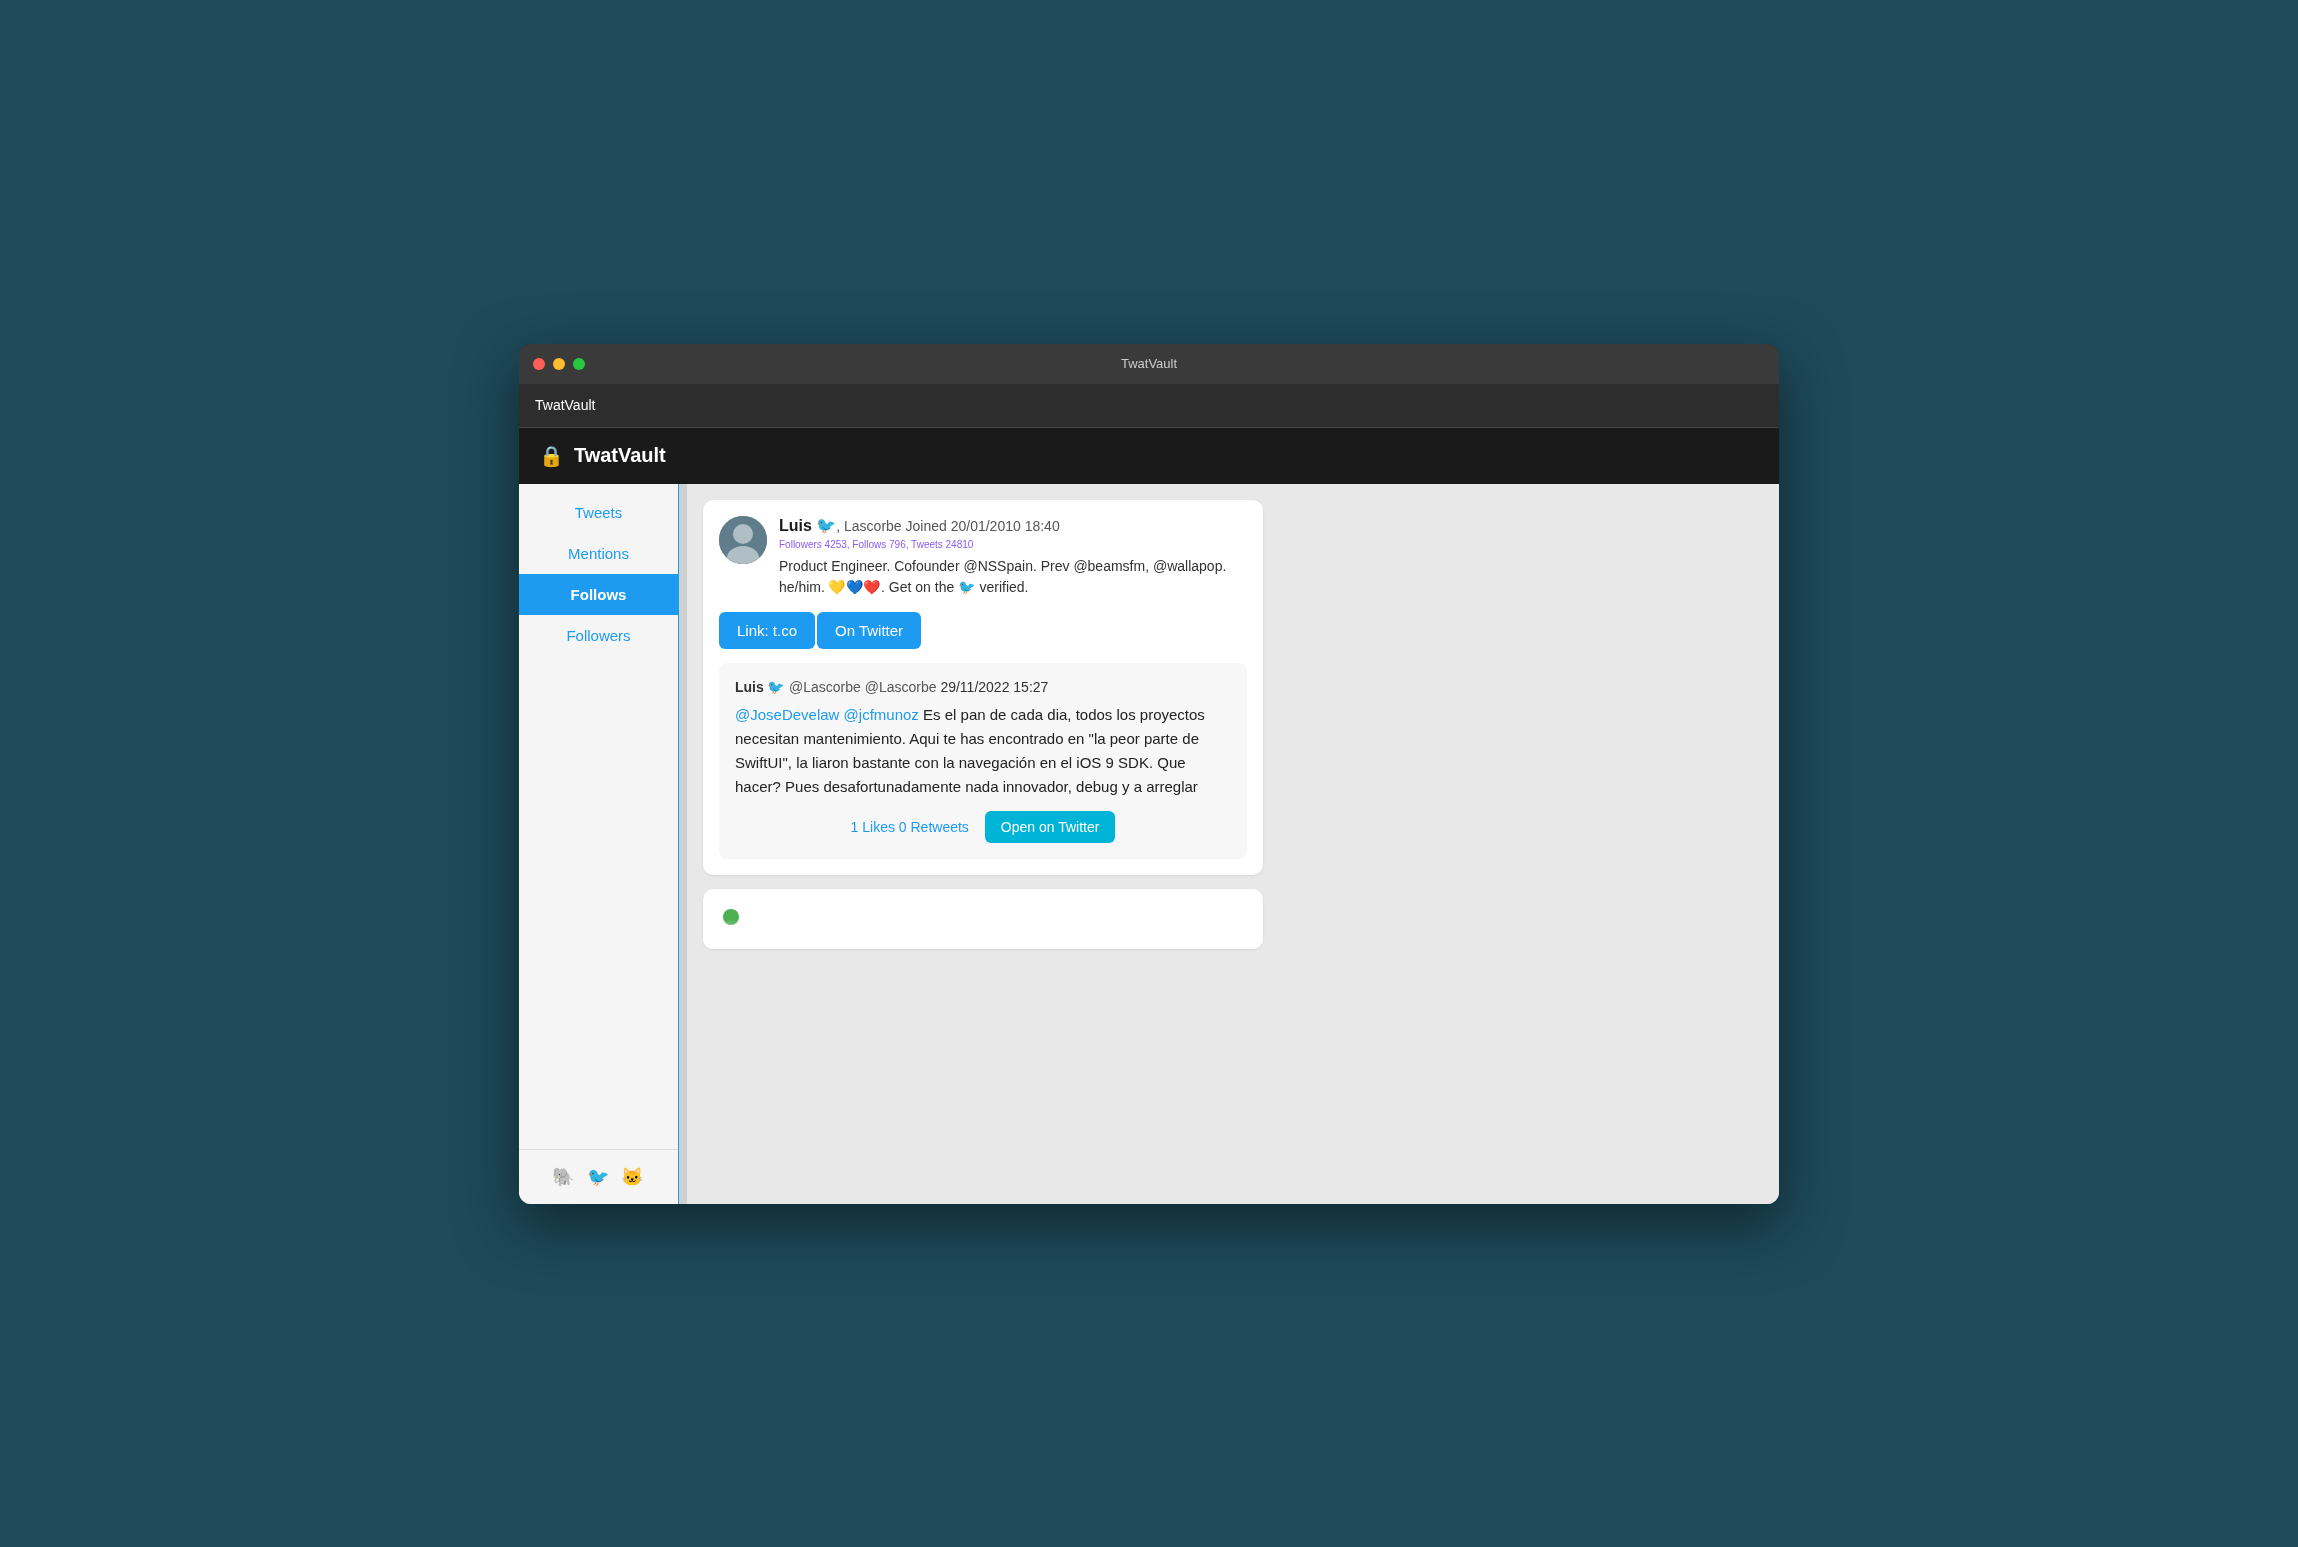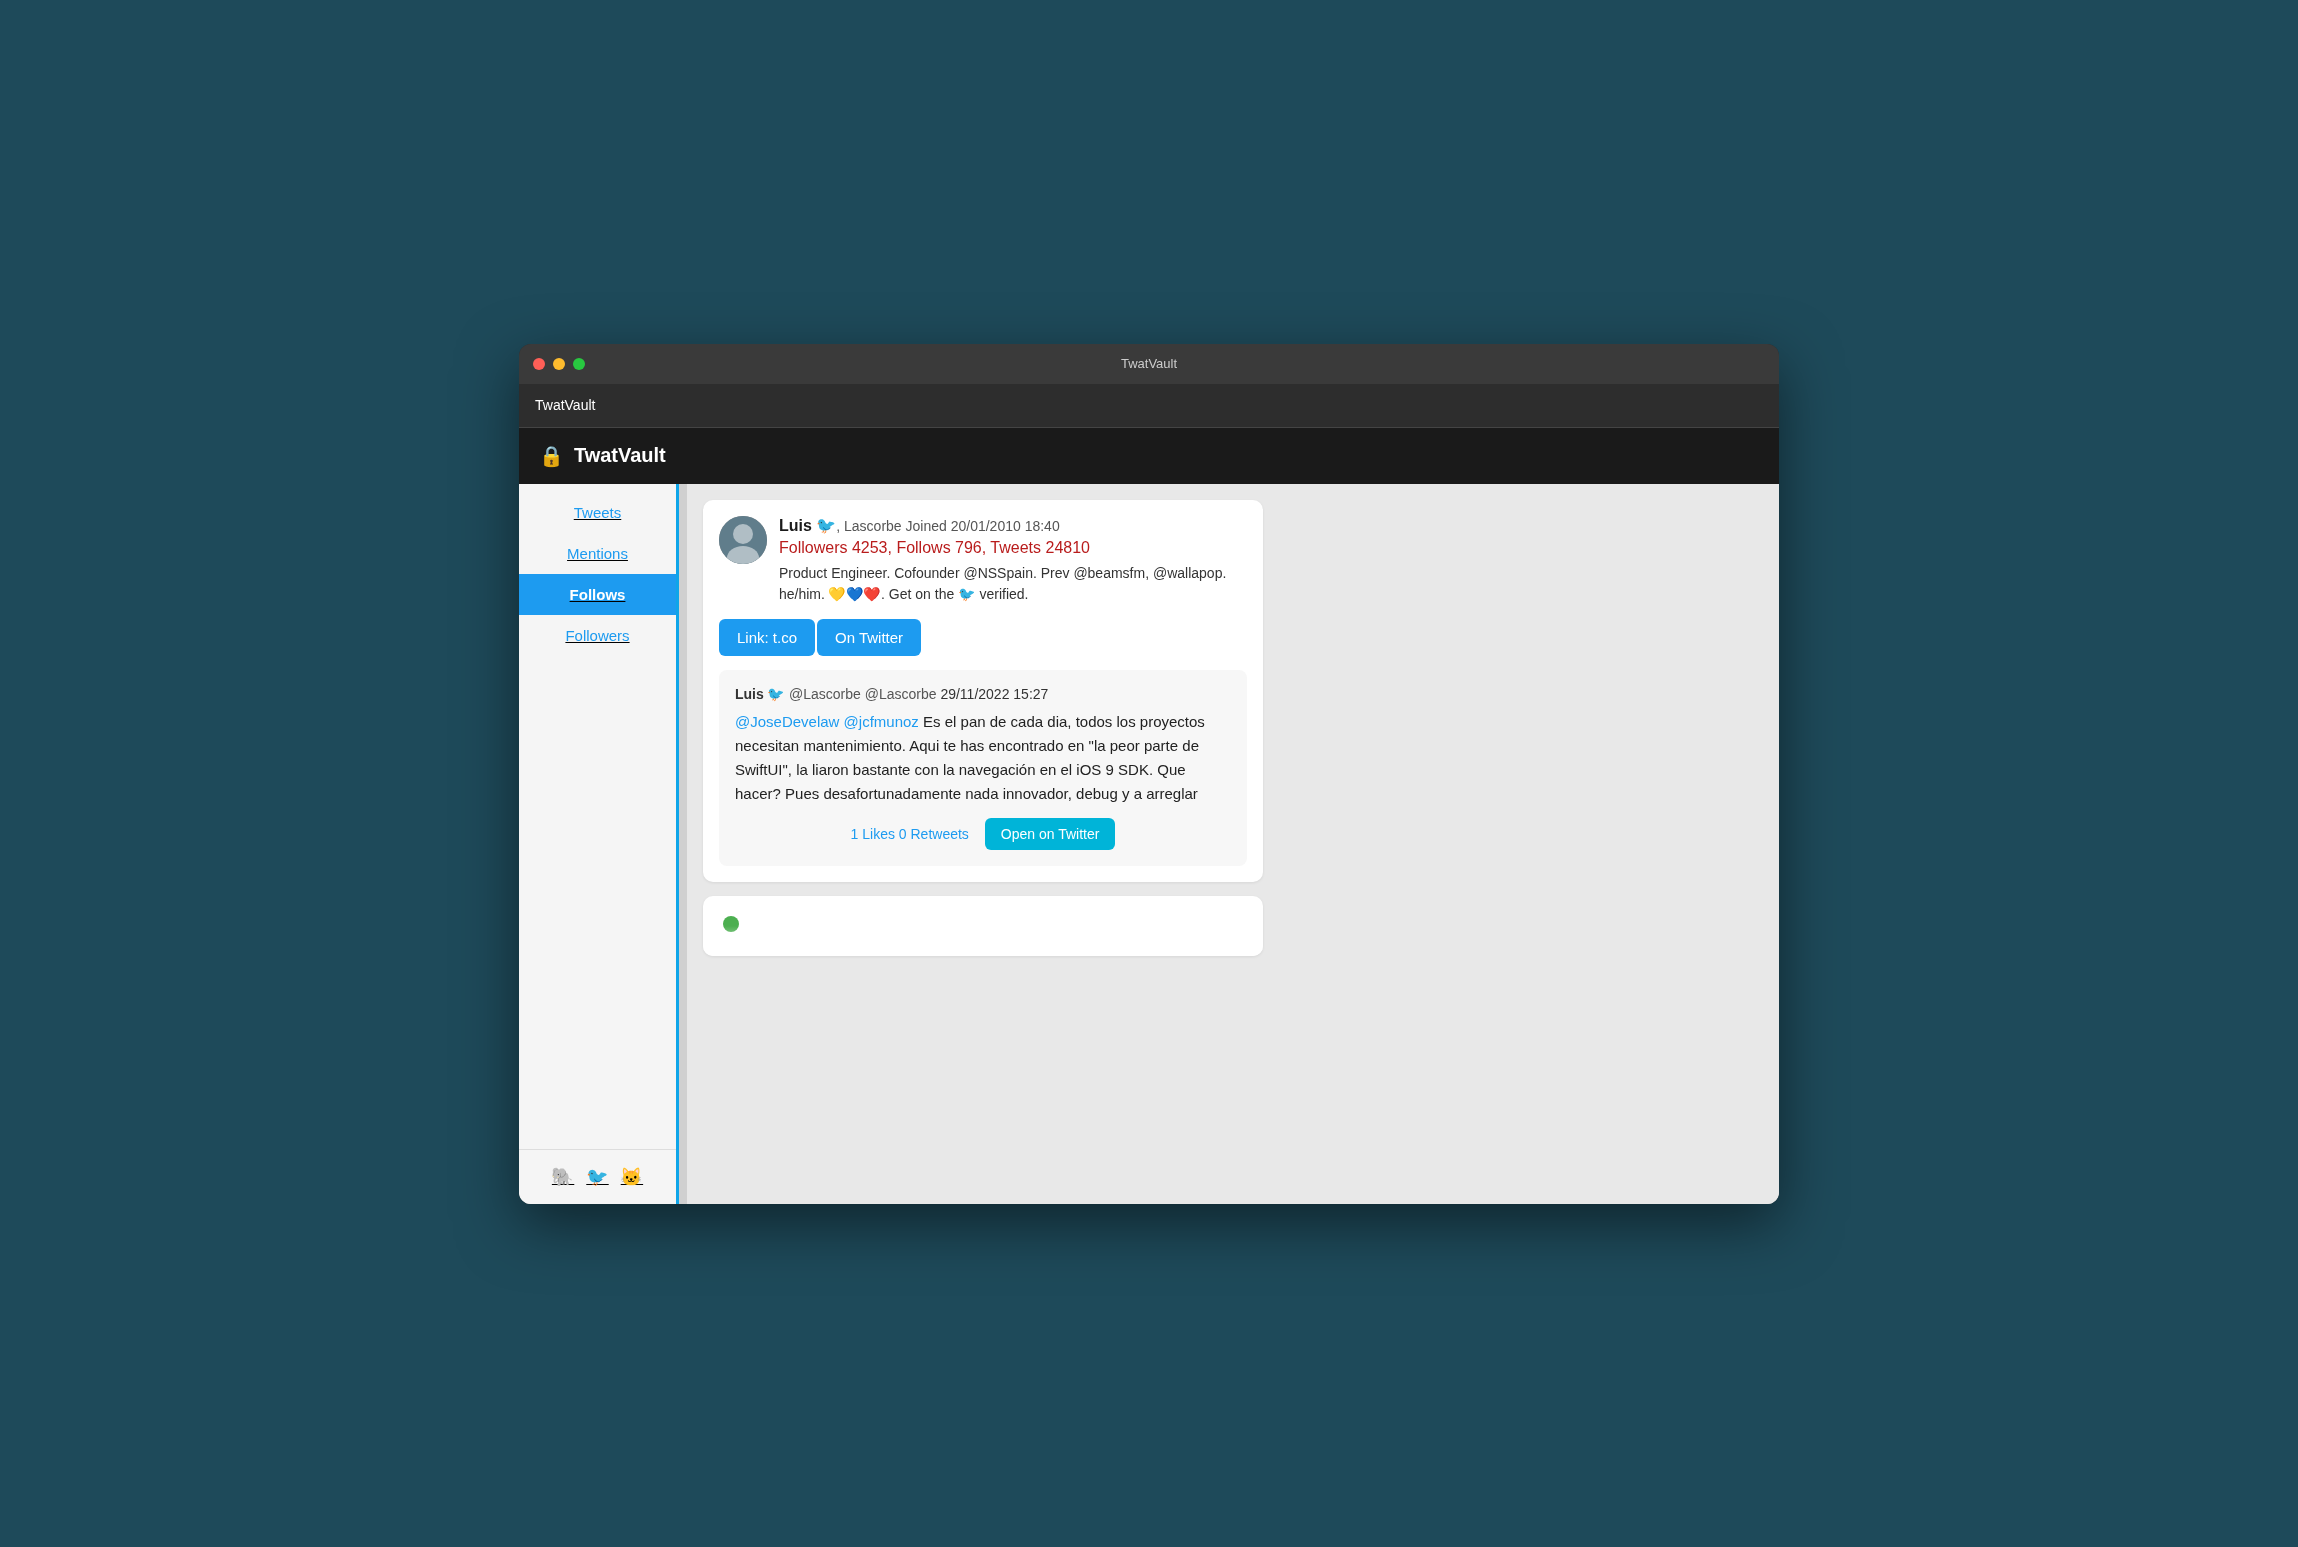--- a/index.html
+++ b/index.html
@@ -87,22 +87,21 @@
       flex: 1;
       overflow: hidden;
       background: #e8e8e8;
     }
     .sidebar {
       width: 160px;
       background: #f5f5f5;
       display: flex;
       flex-direction: column;
       flex-shrink: 0;
-      border-right: 3px solid #0ea5e9;
-      text-decoration: underline;
+      border-right: 1px solid #0ea5e9;
     }
     .sidebar-nav {
       flex: 1;
       padding-top: 8px;
     }
     .sidebar-item {
       padding: 12px 20px;
       cursor: pointer;
       font-size: 15px;
       color: #1d9bf0;
@@ -173,22 +172,22 @@
     .user-info {
       flex: 1;
     }
     .user-name-row {
       font-size: 16px;
       font-weight: 600;
       color: #1a1a1a;
       margin-bottom: 4px;
     }
     .user-stats {
-      font-size: 16px;
-      color: #b91c1c;
+      font-size: 10px;
+      color: #8b5cf6;
       margin-bottom: 6px;
     }
     .user-bio {
       font-size: 14px;
       color: #333;
       line-height: 1.5;
     }
     .card-buttons {
       display: flex;
       gap: 2px;

